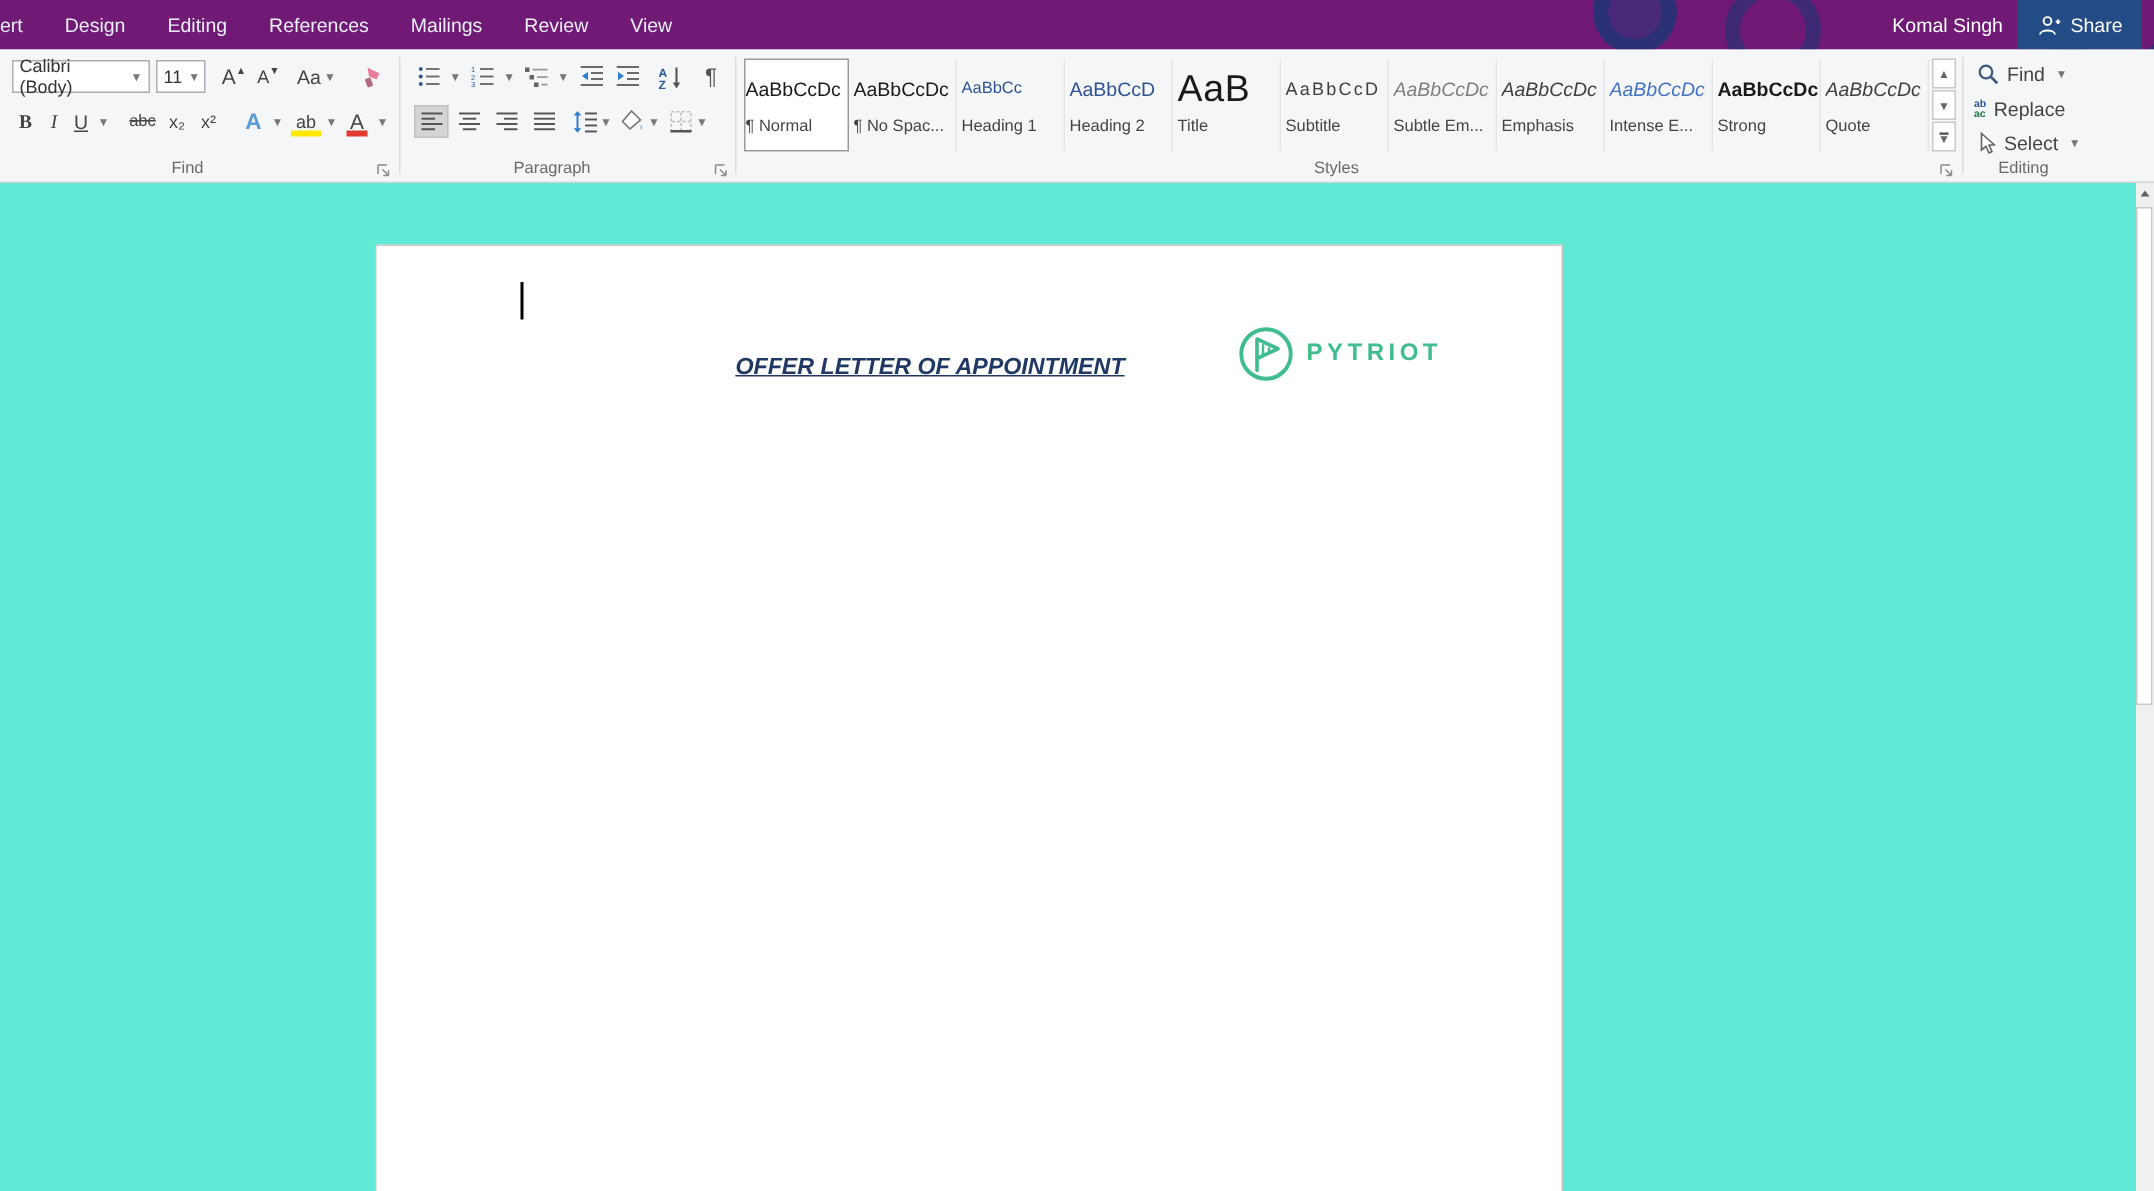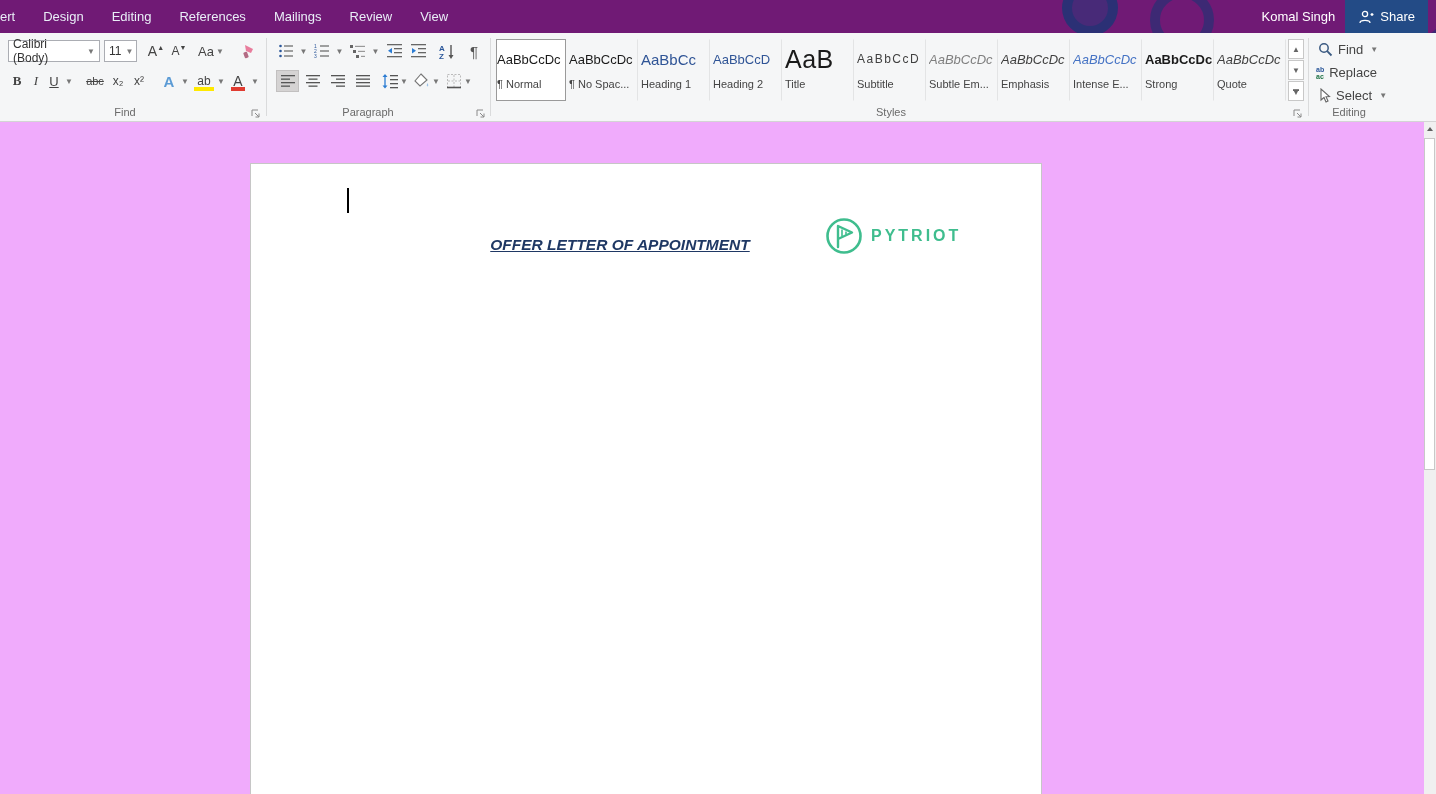--- a/index.html
+++ b/index.html
@@ -47,21 +47,21 @@
 
   
   .style-item { position:absolute; top:6px; width:70px; height:62px; background:#f5f6f7;
                 border:1px solid transparent; border-right:1px solid #e3e4e5;
                 display:flex; flex-direction:column; overflow:hidden; }
   .style-item.selected { background:#fff; border:1px solid #9a9a9a;
                          box-shadow:inset 0 0 0 1px #fff; }
   .style-preview { height:38px; display:flex; align-items:center; white-space:nowrap;
                    font-size:13px; color:#1a1a1a; }
   .style-label { font-size:11px; color:#444; white-space:nowrap; }
-  .st-h1 { color:#2f5496; font-size:15px; }
+  .st-h1 { color:#2f5496; font-size:11px; }
   .st-h2 { color:#2f5496; font-size:13px; }
   .st-title { font-size:25px; letter-spacing:.5px; }
   .st-subtitle { color:#404040; letter-spacing:1.5px; font-size:12px; }
   .st-subtle { font-style:italic; color:#7f7f7f; }
   .st-emphasis { font-style:italic; color:#404040; }
   .st-intense { font-style:italic; color:#4472c4; }
   .st-strong { font-weight:bold; }
   .st-quote { font-style:italic; color:#404040; }
   .gal-scroll { position:absolute; width:16px; height:20px; background:#fff;
                 border:1px solid #c8c8c8; display:flex; align-items:center;
@@ -76,21 +76,21 @@
            background:#cdcdcd; }
   .ruler .white { position:absolute; left:95px; top:0; width:652px; height:14px; background:#fff; }
   .ruler .num { position:absolute; top:2px; font-size:8px; color:#8a8a8a;
                 transform:translateX(-50%); }
   .ruler .dot { position:absolute; top:6px; width:1px; height:1px; background:#999; }
   .ruler .bar { position:absolute; top:5px; width:1px; height:4px; background:#999; }
   .marker { position:absolute; }
 
   
   .docarea { position:absolute; left:0; top:122px; width:1424px; height:672px;
-             background:#f0abfc; }
+             background:#5eead4; }
   .page { position:absolute; left:250px; top:41px; width:792px; height:631px;
           background:#fff; border:1px solid #c6c6c6; border-bottom:none; }
   .cursor { position:absolute; left:96px; top:24px; width:2px; height:25px; background:#000; }
   .doc-heading { position:absolute; left:238px; top:72px; width:262px; text-align:center;
                  font-size:15.5px; font-weight:bold; font-style:italic;
                  text-decoration:underline; }
   .logo { position:absolute; left:573px; top:52px; display:flex; align-items:center; gap:7px; }
   .logo-text { font-size:16px; font-weight:bold; letter-spacing:3px; }
 
   

